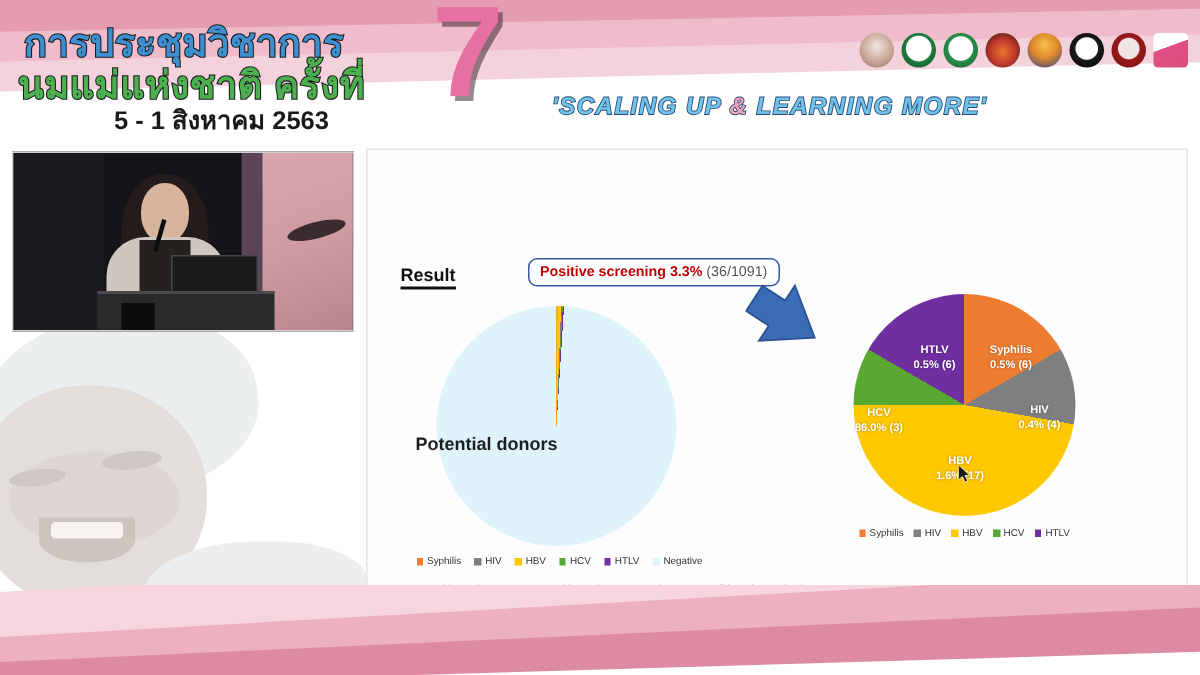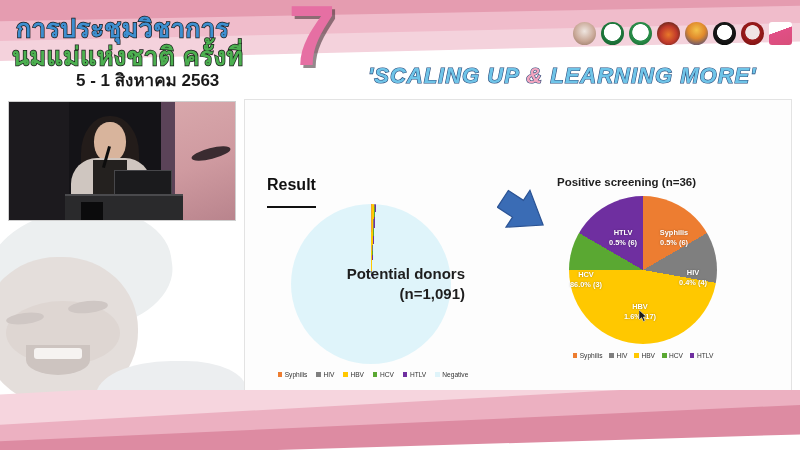--- a/index.html
+++ b/index.html
@@ -53,21 +53,21 @@
     white-space: nowrap;
   }
   #big-seven {
     position: absolute; left: 288px; top: -8px;
     font-size: 86px; font-weight: bold; color: #e66fa3;
     text-shadow: 3px 3px 0 rgba(60,40,45,.55);
     line-height: 1;
   }
   #tagline {
     position: absolute; left: 368px; top: 63px;
-    font-size: 22px; font-style: italic; font-weight: bold;
+    font-size: 16px; font-style: italic; font-weight: bold;
     letter-spacing: 1px; color: #6fc4e8;
     -webkit-text-stroke: 1.2px #2b4a7a;
     paint-order: stroke fill;
     white-space: nowrap;
   }
   #tagline .amp { color: #f2a6c0; }
   #logo-row {
     position: absolute; right: 8px; top: 22px;
     display: flex; gap: 5px; align-items: center;
   }
@@ -180,22 +180,22 @@
     border: 1px solid #e3e3e3;
   }
   #slide-title {
     position: absolute; left: 3px; top: 3px; width: 542px; height: 57px;
     background: #1479bd; color: #ffffff;
     display: flex; align-items: center; justify-content: center; text-align: center;
     font-size: 16.5px; font-weight: bold; line-height: 1.32; padding: 0 16px;
   }
   #result-label {
     position: absolute; left: 22px; top: 76px;
-    font-size: 16px; font-weight: bold; color: #111;
-    border-bottom: 2px solid #111; padding-bottom: 12px;
+    font-size: 12px; font-weight: bold; color: #111;
+    border-bottom: 2px solid #111; padding-bottom: 1px;
   }
   #callout {
     position: absolute; left: 107px; top: 72px;
     border: 1.5px solid #3a54a8; border-radius: 6px;
     background: #ffffff; padding: 3px 7px;
     font-size: 9.5px; white-space: nowrap;
   }
   #callout .pct { color: #c00000; font-weight: bold; }
   #callout .frac { color: #555; }
   #arrow {
@@ -212,22 +212,22 @@
         from 0deg,
         #f5a623 0deg 0.55deg,
         #ffc800 0.55deg 2.2deg,
         #7a7a7a 2.2deg 2.6deg,
         #5aa832 2.6deg 3.0deg,
         #6f2fa0 3.0deg 3.6deg,
         #dff4fa 3.6deg 360deg
       );
   }
   #pie-left-label {
-    position: absolute; left: 0; top: 60px; width: 188px;
-    text-align: right; font-size: 15px; font-weight: bold;
+    position: absolute; left: 0; top: 84px; width: 188px;
+    text-align: left; font-size: 12px; font-weight: bold;
     color: #1e1e1e; line-height: 1.35;
   }
   #legend-left {
     position: absolute; left: 14px; top: 167px; width: 164px;
     display: flex; gap: 9px; align-items: center; justify-content: center;
     font-size: 6.6px; color: #333;
   }
 
   
   #pie-right-wrap { position: absolute; left: 306px; top: 76px; width: 228px; height: 210px; }
@@ -340,30 +340,33 @@
     <div class="laptop"></div>
     <div class="podium"></div>
     <div class="podium-dark"></div>
   </div>
 
   <div id="slide">
 
 
     <div id="result-label">Result</div>
 
+    <div id="callout">
+      <span class="pct">Positive screening 3.3%</span>
+      <span class="frac">(36/1091)</span>
+    </div>
 
     <svg id="arrow" viewBox="0 0 52 48">
       <polygon points="2,14 20,14 20,2 50,24 20,46 20,34 2,34" transform="rotate(33 26 24)" fill="#3a6cb5" stroke="#2b5394" stroke-width="1.2"></polygon>
     </svg>
 
     <div id="pie-left-wrap">
       <div id="pie-left"></div>
       <div id="pie-left-label">
         <div>Potential donors</div>
-        <div>(n=1,091)</div>
       </div>
       <div id="legend-left">
         <span class="lg">
             <i class="sw" style="background:#ed7d31"></i>
             <span>Syphilis</span>
           </span>
         <span class="lg">
             <i class="sw" style="background:#7f7f7f"></i>
             <span>HIV</span>
           </span>
@@ -380,21 +383,20 @@
             <span>HTLV</span>
           </span>
         <span class="lg">
             <i class="sw" style="background:#dff4fa"></i>
             <span>Negative</span>
           </span>
       </div>
     </div>
 
     <div id="pie-right-wrap">
-      <div id="pie-right-title">Positive screening (n=36)</div>
       <div id="pie-right"></div>
 
       <div class="slice-lbl" id="lbl-syphilis">
         <div>Syphilis</div>
         <div>0.5% (6)</div>
       </div>
       <div class="slice-lbl" id="lbl-hiv">
         <div>HIV</div>
         <div>0.4% (4)</div>
       </div>

